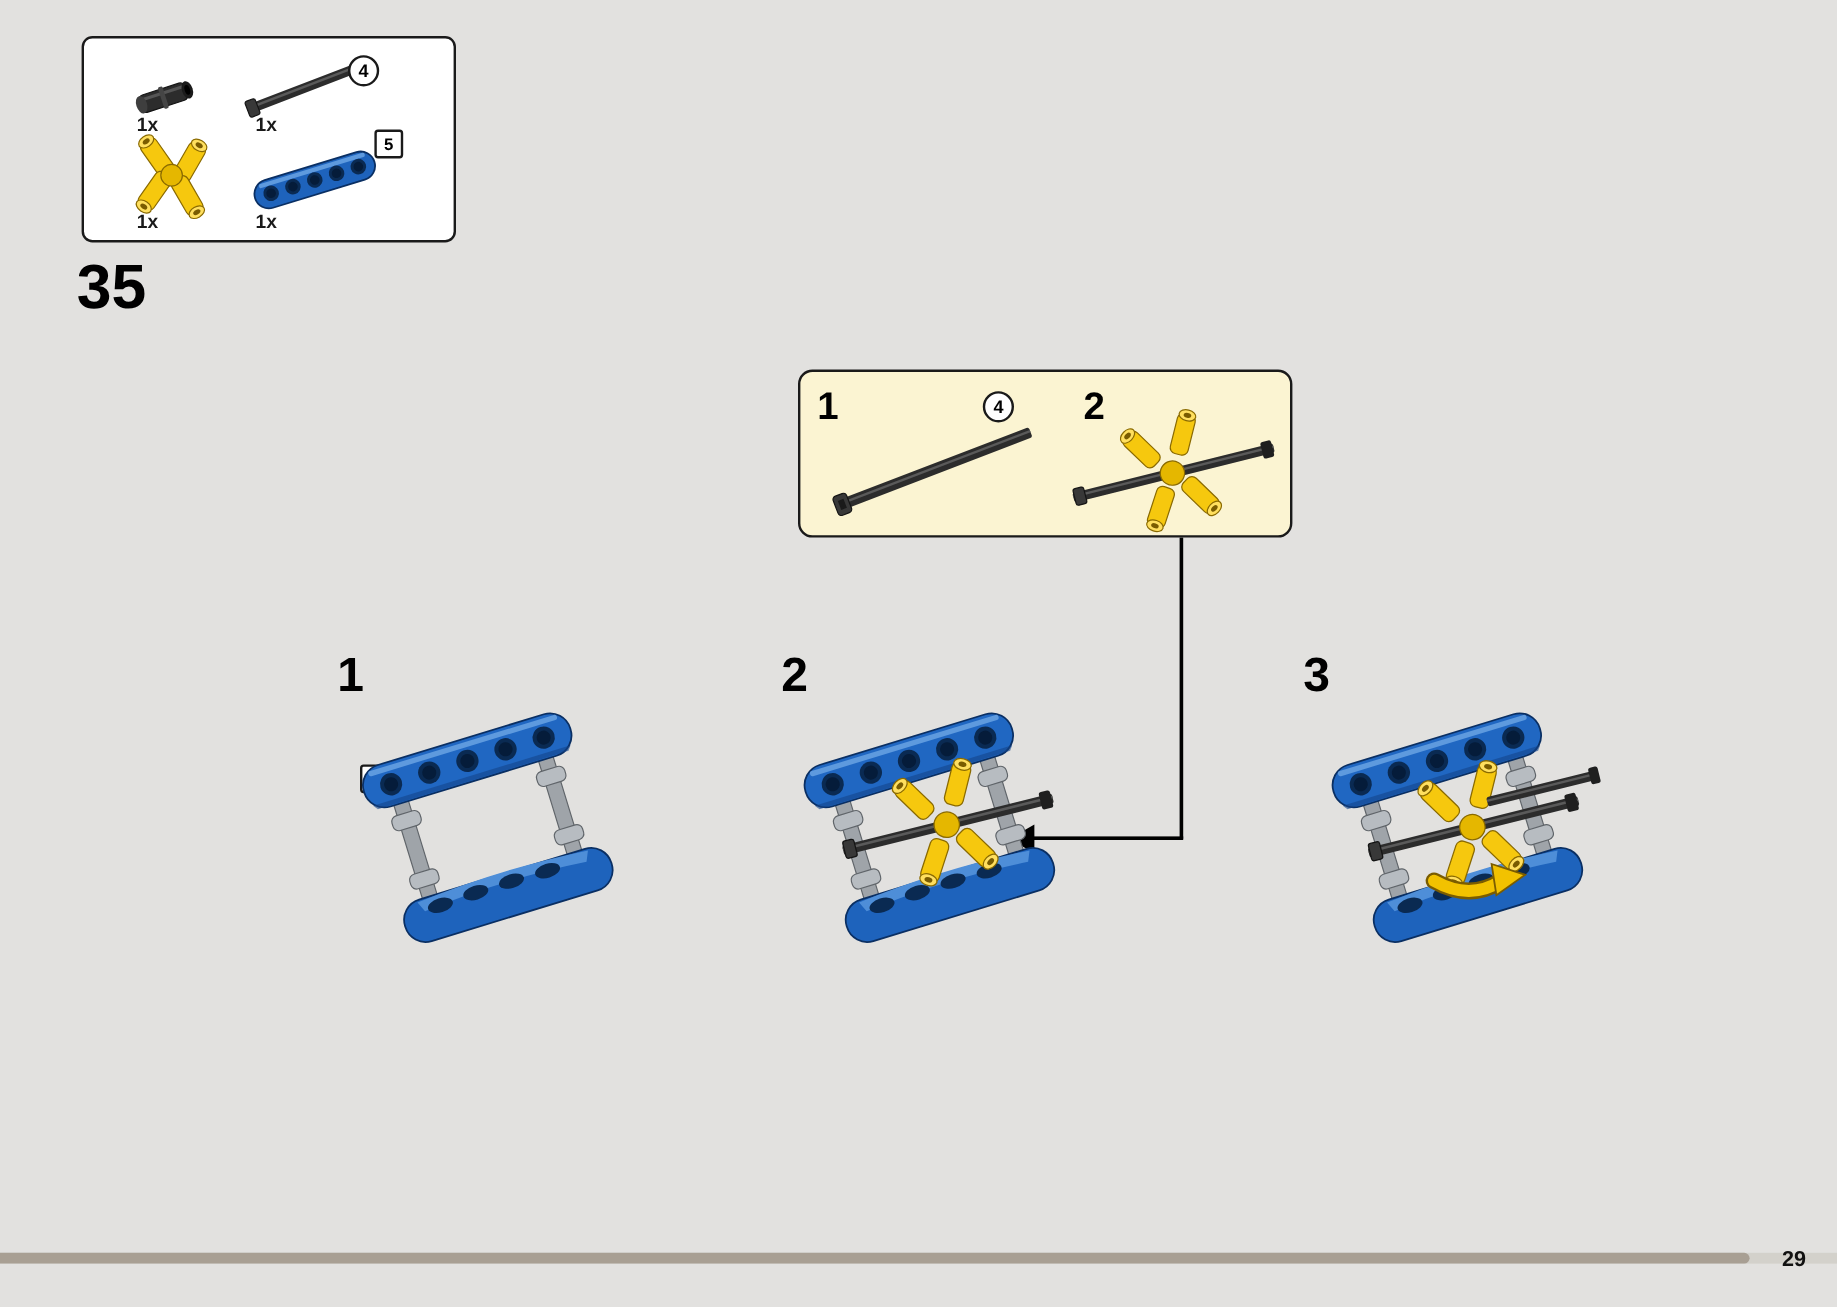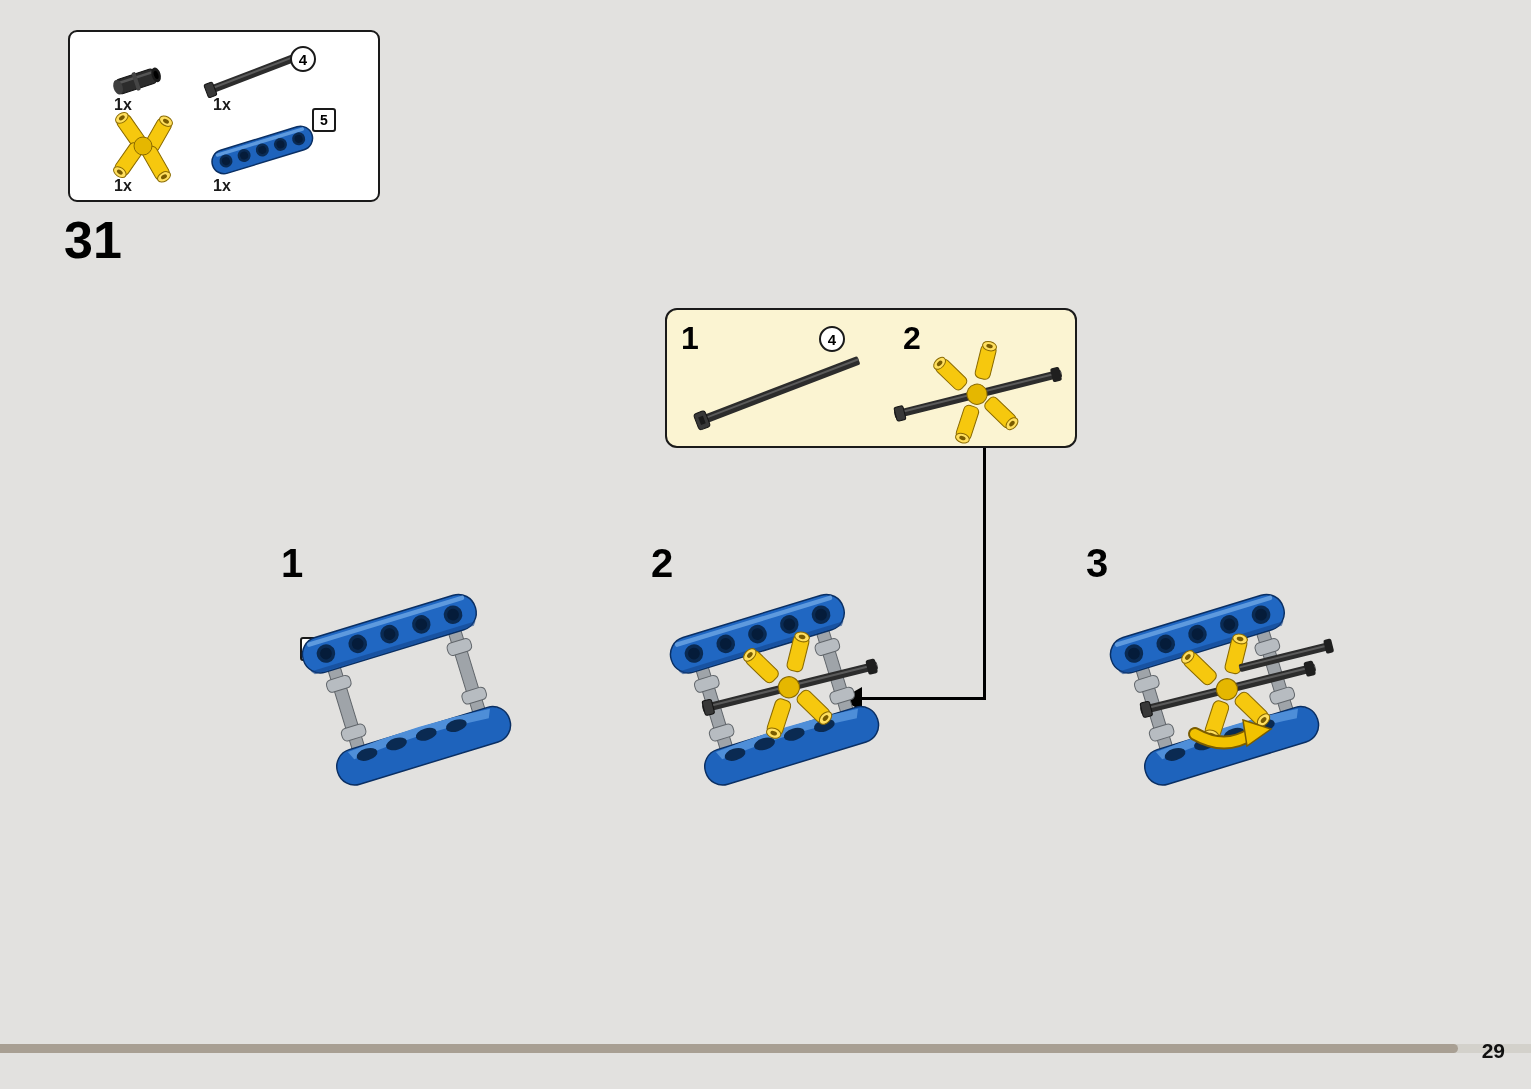--- a/index.html
+++ b/index.html
@@ -24,21 +24,21 @@
 
   .connector-v { position:absolute; left:983px; top:448px; width:3px; height:251px; background:#000; }
   .connector-h { position:absolute; left:860px; top:697px; width:126px; height:3px; background:#000; }
   .arrow-left { position:absolute; left:841px; top:687px; width:0; height:0;
                 border-top:12px solid transparent; border-bottom:12px solid transparent; border-right:21px solid #000; }
 
   .icon-svg { position:absolute; overflow:visible; }
 
   .progress-track { position:absolute; left:0; top:1044px; width:100%; height:9px; background:#d3d1cb; }
   .progress-fill  { position:absolute; left:0; top:1044px; width:1458px; height:9px; background:#a89f93; border-radius:0 5px 5px 0; }
-  .page-number { position:absolute; right:26px; top:1039px; font-size:21px; font-weight:bold; color:#111; }
+  .page-number { position:absolute; right:26px; top:1039px; font-size:18px; font-weight:bold; color:#111; }
 </style>
 </head>
 <body>
 
 <div class="page">
 
   <svg width="0" height="0" style="position:absolute">
     <defs>
       <g id="pin-yellow">
         <rect x="-7.5" y="-17" width="15" height="34" rx="5" fill="#f6c80e" stroke="#8a6a00" stroke-width="1"></rect>
@@ -171,21 +171,21 @@
             <circle cx="60" cy="32" r="4"></circle>
             <circle cx="79" cy="32" r="4"></circle>
             <circle cx="98" cy="32" r="4"></circle>
         </g>
       </g>
     </svg>
     <div class="badge square" style="left:242px; top:76px;">5</div>
     <div class="qty" style="left:143px; top:145px;">1x</div>
   </div>
 
-  <div class="step-number">31</div>
+  <div class="step-number">35</div>
 
   <div class="callout-box">
     <div class="callout-label" style="left:14px; top:10px;">1</div>
     <div class="badge circle" style="left:152px; top:16px;">4</div>
     <svg class="icon-svg" style="left:18px; top:32px;" width="190" height="100" viewBox="0 0 190 100">
       <use href="#axle-long-def"></use>
     </svg>
 
     <div class="callout-label" style="left:236px; top:10px;">2</div>
     <svg class="icon-svg" style="left:225px; top:28px;" width="172" height="112" viewBox="0 0 170 110">

